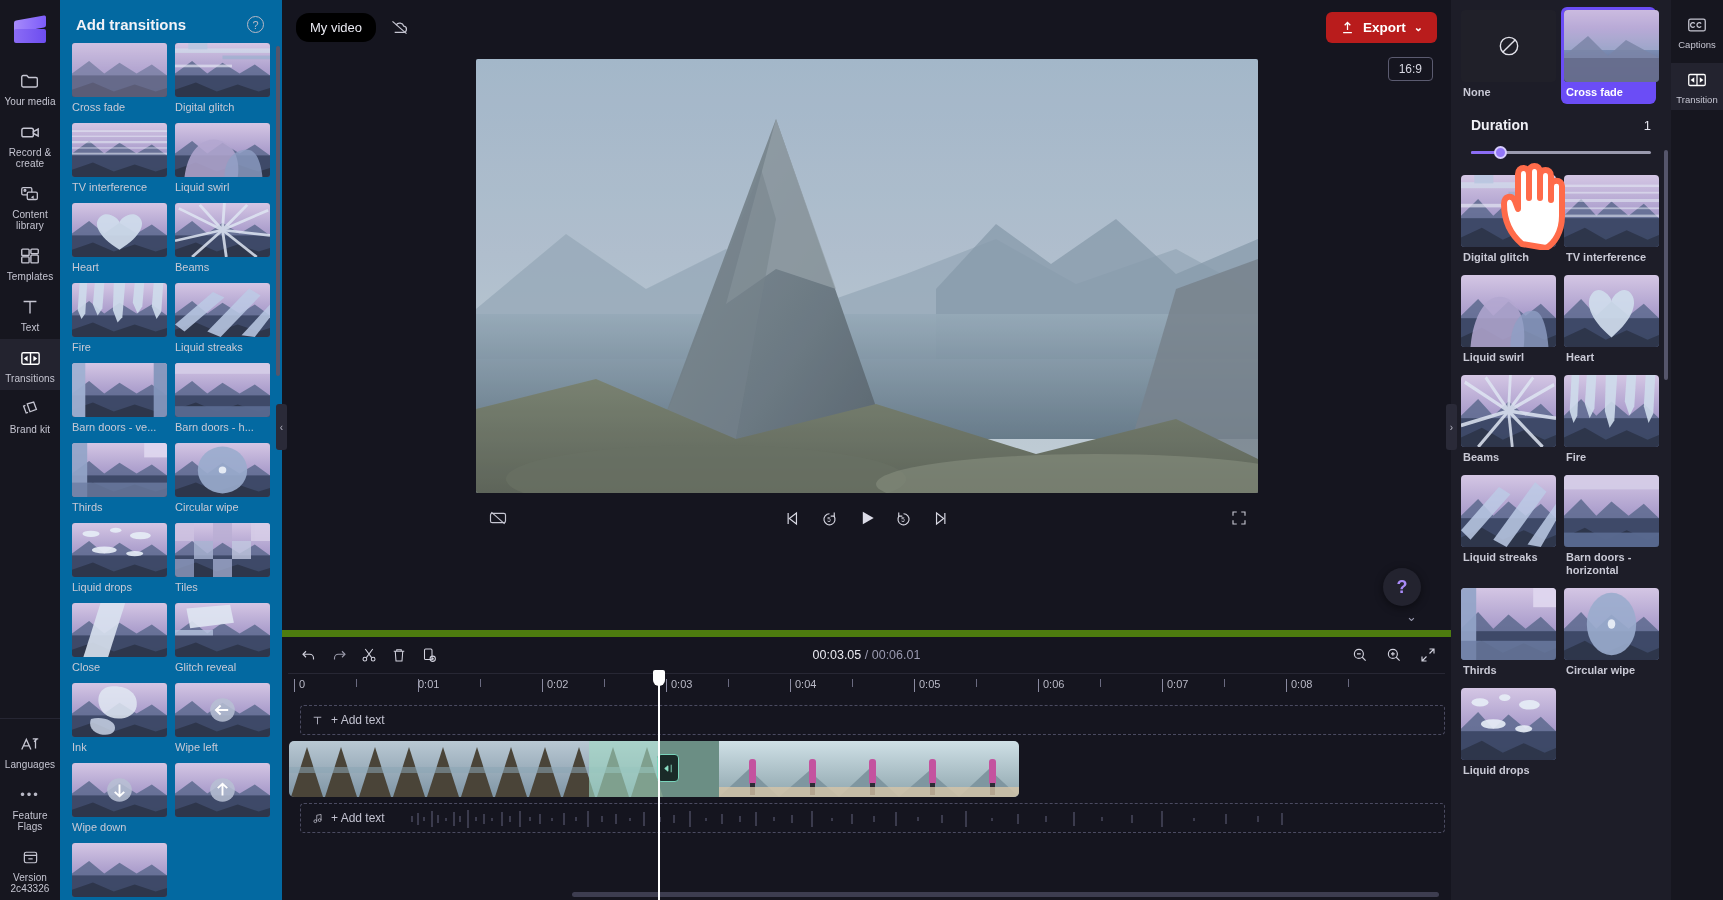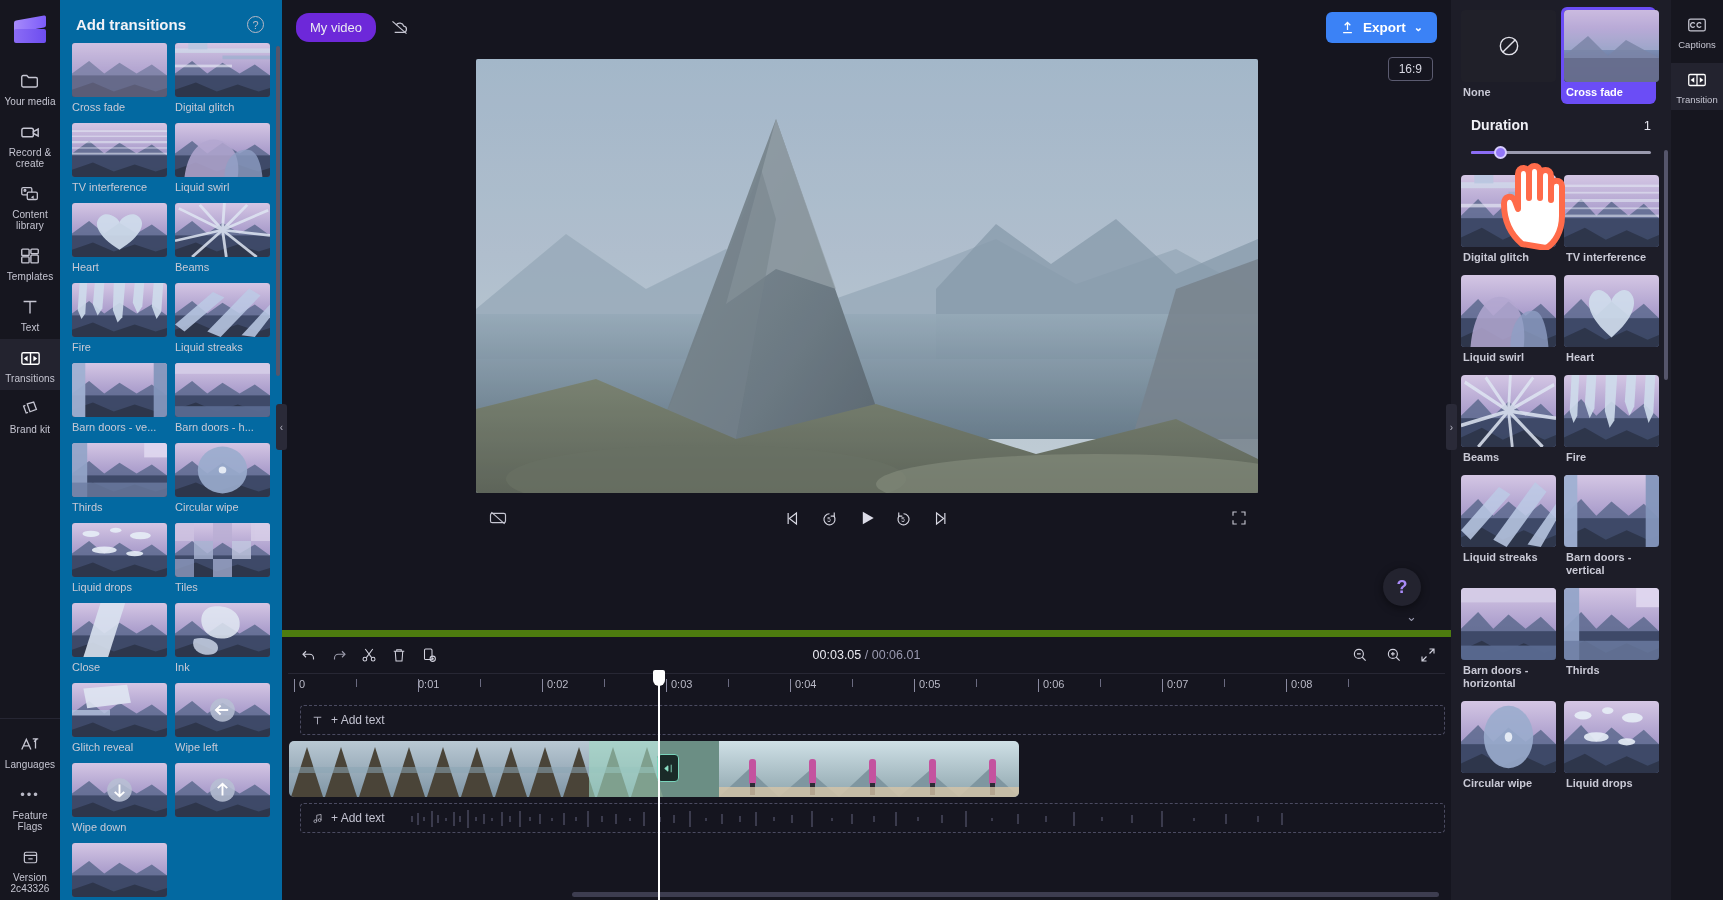--- a/index.html
+++ b/index.html
@@ -52,26 +52,26 @@
   .scene { position:absolute; inset:0; }
   .sky { position:absolute; left:0; right:0; top:0; height:55%;
          background:linear-gradient(180deg,#cdbbe0 0%,#b4a4d4 45%,#8e9fc2 100%); }
   .water { position:absolute; left:0; right:0; bottom:0; height:45%;
            background:linear-gradient(180deg,#5f7ba3 0%,#3a4a6e 70%,#27304a 100%); }
 
   
   .center { flex:1; display:flex; flex-direction:column; background:#15151f; position:relative;}
   .topbar { height:55px; display:flex; align-items:center; padding:0 14px; gap:8px; position:relative;}
   .vidname {
-    background:#6d28d9; border-radius:13px; padding:7px 14px; font-size:13px; color:#eaeaf2; cursor:pointer;
+    background:#000000; border-radius:13px; padding:7px 14px; font-size:13px; color:#eaeaf2; cursor:pointer;
   }
   .cloud-btn { width:30px;height:30px;display:flex;align-items:center;justify-content:center;cursor:pointer;}
   .topbar-right { margin-left:auto; display:flex; align-items:center; gap:10px;}
   .export-btn {
-    background:#3b82f6; border-radius:6px; height:31px; padding:0 14px;
+    background:#b91c1c; border-radius:6px; height:31px; padding:0 14px;
     display:flex; align-items:center; gap:8px; font-size:13.5px; font-weight:bold; color:#fff; cursor:pointer;
   }
   .stage-wrap { flex:1; display:flex; flex-direction:column; align-items:center; position:relative;}
   .ratio-pill {
     position:absolute; right:18px; top:2px; border:1px solid #5b5b70; border-radius:4px;
     padding:4px 10px; font-size:12px; color:#d8d8e2; cursor:pointer;
   }
   .preview {
     margin-top:4px; width:782px; height:434px; border-radius:2px; overflow:hidden; position:relative; background:#243040;
   }
@@ -602,55 +602,55 @@
     <path d="M0 52 L22 44 L44 54 L66 46 L88 54 L100 50 L100 60 L0 60Z" fill="#2b3247" opacity=".85"></path>
               <path d="M30 0 L56 0 L38 60 L12 60Z" fill="#d9e2ef" opacity=".9"></path>
             </svg>
           </div>
                  <div class="tname">Close</div>
         </div>
         <div class="tcard">
           <div class="tthumb">
             <svg width="95" height="54" viewBox="0 0 100 60" preserveAspectRatio="none" style="position:absolute;inset:0;width:100%;height:100%">
     <defs>
+      <linearGradient id="g_glitchreveal_95" x1="0" y1="0" x2="0" y2="1">
+        <stop offset="0%" stop-color="#d4c6e4"></stop>
+                  <stop offset="55%" stop-color="#a99ccb"></stop>
+                  <stop offset="100%" stop-color="#6e7ba0"></stop>
+      </linearGradient>
+    </defs>
+    <rect width="100" height="60" fill="url(#g_glitchreveal_95)"></rect>
+    <path d="M0 34 L18 20 L34 34 L50 22 L68 34 L84 24 L100 36 L100 60 L0 60Z" fill="#5d6a8e" opacity=".85"></path>
+    <rect x="0" y="36" width="100" height="24" fill="#3a4563" opacity=".9"></rect>
+    <path d="M0 52 L22 44 L44 54 L66 46 L88 54 L100 50 L100 60 L0 60Z" fill="#2b3247" opacity=".85"></path>
+              <path d="M12 6 L58 2 L62 22 L16 28Z" fill="#dfe6f2" opacity=".9"></path>
+      <rect x="0" y="30" width="40" height="6" fill="#b3c0dc" opacity=".8"></rect>
+            </svg>
+          </div>
+                 <div class="tname">Glitch reveal</div>
+        </div>
+        <div class="tcard">
+          <div class="tthumb">
+            <svg width="95" height="54" viewBox="0 0 100 60" preserveAspectRatio="none" style="position:absolute;inset:0;width:100%;height:100%">
+    <defs>
       <linearGradient id="g_ink_95" x1="0" y1="0" x2="0" y2="1">
         <stop offset="0%" stop-color="#d4c6e4"></stop>
                   <stop offset="55%" stop-color="#a99ccb"></stop>
                   <stop offset="100%" stop-color="#6e7ba0"></stop>
       </linearGradient>
     </defs>
     <rect width="100" height="60" fill="url(#g_ink_95)"></rect>
     <path d="M0 34 L18 20 L34 34 L50 22 L68 34 L84 24 L100 36 L100 60 L0 60Z" fill="#5d6a8e" opacity=".85"></path>
     <rect x="0" y="36" width="100" height="24" fill="#3a4563" opacity=".9"></rect>
     <path d="M0 52 L22 44 L44 54 L66 46 L88 54 L100 50 L100 60 L0 60Z" fill="#2b3247" opacity=".85"></path>
               <path d="M40 4 C58 2 70 12 68 26 C66 40 44 44 34 34 C24 24 26 6 40 4Z" fill="#e0e7f2" opacity=".85"></path>
       <path d="M20 40 C34 36 50 44 44 54 C38 62 14 56 20 40Z" fill="#d2dced" opacity=".8"></path>
             </svg>
           </div>
                  <div class="tname">Ink</div>
-        </div>
-        <div class="tcard">
-          <div class="tthumb">
-            <svg width="95" height="54" viewBox="0 0 100 60" preserveAspectRatio="none" style="position:absolute;inset:0;width:100%;height:100%">
-    <defs>
-      <linearGradient id="g_glitchreveal_95" x1="0" y1="0" x2="0" y2="1">
-        <stop offset="0%" stop-color="#d4c6e4"></stop>
-                  <stop offset="55%" stop-color="#a99ccb"></stop>
-                  <stop offset="100%" stop-color="#6e7ba0"></stop>
-      </linearGradient>
-    </defs>
-    <rect width="100" height="60" fill="url(#g_glitchreveal_95)"></rect>
-    <path d="M0 34 L18 20 L34 34 L50 22 L68 34 L84 24 L100 36 L100 60 L0 60Z" fill="#5d6a8e" opacity=".85"></path>
-    <rect x="0" y="36" width="100" height="24" fill="#3a4563" opacity=".9"></rect>
-    <path d="M0 52 L22 44 L44 54 L66 46 L88 54 L100 50 L100 60 L0 60Z" fill="#2b3247" opacity=".85"></path>
-              <path d="M12 6 L58 2 L62 22 L16 28Z" fill="#dfe6f2" opacity=".9"></path>
-      <rect x="0" y="30" width="40" height="6" fill="#b3c0dc" opacity=".8"></rect>
-            </svg>
-          </div>
-                 <div class="tname">Glitch reveal</div>
         </div>
         <div class="tcard">
           <div class="tthumb">
             <svg width="95" height="54" viewBox="0 0 100 60" preserveAspectRatio="none" style="position:absolute;inset:0;width:100%;height:100%">
     <defs>
       <linearGradient id="g_wipeleft_95" x1="0" y1="0" x2="0" y2="1">
         <stop offset="0%" stop-color="#d4c6e4"></stop>
                   <stop offset="55%" stop-color="#a99ccb"></stop>
                   <stop offset="100%" stop-color="#6e7ba0"></stop>
       </linearGradient>
@@ -1313,40 +1313,20 @@
       <path d="M70 58 L100 24 L100 38 L84 60Z"></path>
               </g>
             </svg>
           </div>
                  <div class="pname" style="white-space:normal;line-height:13px;">Liquid streaks</div>
         </div>
         <div class="pcard">
           <div class="pthumb">
             <svg width="95" height="72" viewBox="0 0 100 60" preserveAspectRatio="none" style="position:absolute;inset:0;width:100%;height:100%">
     <defs>
-      <linearGradient id="g_barnv_95" x1="0" y1="0" x2="0" y2="1">
-        <stop offset="0%" stop-color="#d4c6e4"></stop>
-                  <stop offset="55%" stop-color="#a99ccb"></stop>
-                  <stop offset="100%" stop-color="#6e7ba0"></stop>
-      </linearGradient>
-    </defs>
-    <rect width="100" height="60" fill="url(#g_barnv_95)"></rect>
-    <path d="M0 34 L18 20 L34 34 L50 22 L68 34 L84 24 L100 36 L100 60 L0 60Z" fill="#5d6a8e" opacity=".85"></path>
-    <rect x="0" y="36" width="100" height="24" fill="#3a4563" opacity=".9"></rect>
-    <path d="M0 52 L22 44 L44 54 L66 46 L88 54 L100 50 L100 60 L0 60Z" fill="#2b3247" opacity=".85"></path>
-              <rect x="0" y="0" width="14" height="60" fill="#9fb0d2" opacity=".95"></rect>
-      <rect x="86" y="0" width="14" height="60" fill="#8496bc" opacity=".95"></rect>
-            </svg>
-          </div>
-                 <div class="pname" style="white-space:normal;line-height:13px;">Barn doors - vertical</div>
-        </div>
-        <div class="pcard">
-          <div class="pthumb">
-            <svg width="95" height="72" viewBox="0 0 100 60" preserveAspectRatio="none" style="position:absolute;inset:0;width:100%;height:100%">
-    <defs>
       <linearGradient id="g_barnh_95" x1="0" y1="0" x2="0" y2="1">
         <stop offset="0%" stop-color="#d4c6e4"></stop>
                   <stop offset="55%" stop-color="#a99ccb"></stop>
                   <stop offset="100%" stop-color="#6e7ba0"></stop>
       </linearGradient>
     </defs>
     <rect width="100" height="60" fill="url(#g_barnh_95)"></rect>
     <path d="M0 34 L18 20 L34 34 L50 22 L68 34 L84 24 L100 36 L100 60 L0 60Z" fill="#5d6a8e" opacity=".85"></path>
     <rect x="0" y="36" width="100" height="24" fill="#3a4563" opacity=".9"></rect>
     <path d="M0 52 L22 44 L44 54 L66 46 L88 54 L100 50 L100 60 L0 60Z" fill="#2b3247" opacity=".85"></path>

